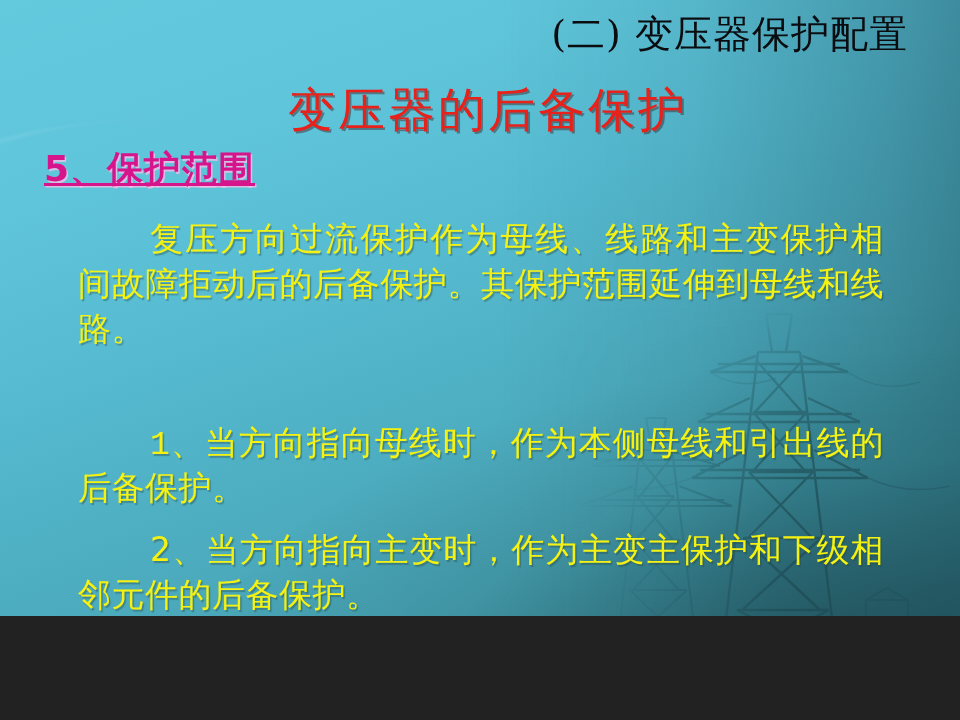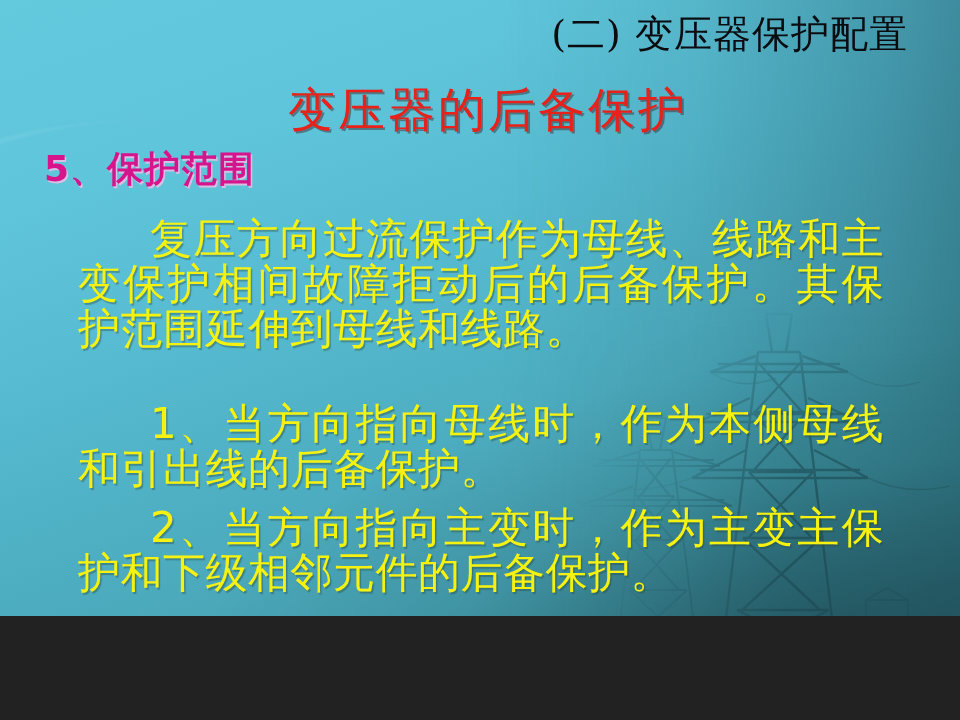--- a/index.html
+++ b/index.html
@@ -141,39 +141,40 @@
   .section {
     position: absolute;
     left: 44px;
     top: 148px;
     color: #d6158c;
     font-size: 36px;
     font-weight: bold;
     line-height: 1.15;
     letter-spacing: 1px;
     text-shadow: 1.5px 1.5px 0 rgba(255,190,230,0.75);
+    text-decoration: underline;
   }
   .body {
     position: absolute;
     left: 78px;
     right: 76px;
     top: 216px;
     color: #f5f212;
-    font-size: 42px;
+    font-size: 33px;
     line-height: 45px;
     letter-spacing: 0.5px;
     text-shadow: 1.5px 1.5px 1px rgba(40,70,60,0.40);
   }
   .para {
     margin: 0 0 14px 0;
     text-indent: 72px;
     text-align: justify;
     text-justify: inter-ideograph;
   }
-  .para.p-gap { margin-top: 50px; }
+  .para.p-gap { margin-top: 72px; font-family: Liberation Mono, monospace; }
   .para.p-gap2 { margin-top: 0; }
 
   
   .watermark {
     position: absolute;
     right: 38px;
     bottom: 22px;
     display: flex;
     align-items: center;
     gap: 11px;

